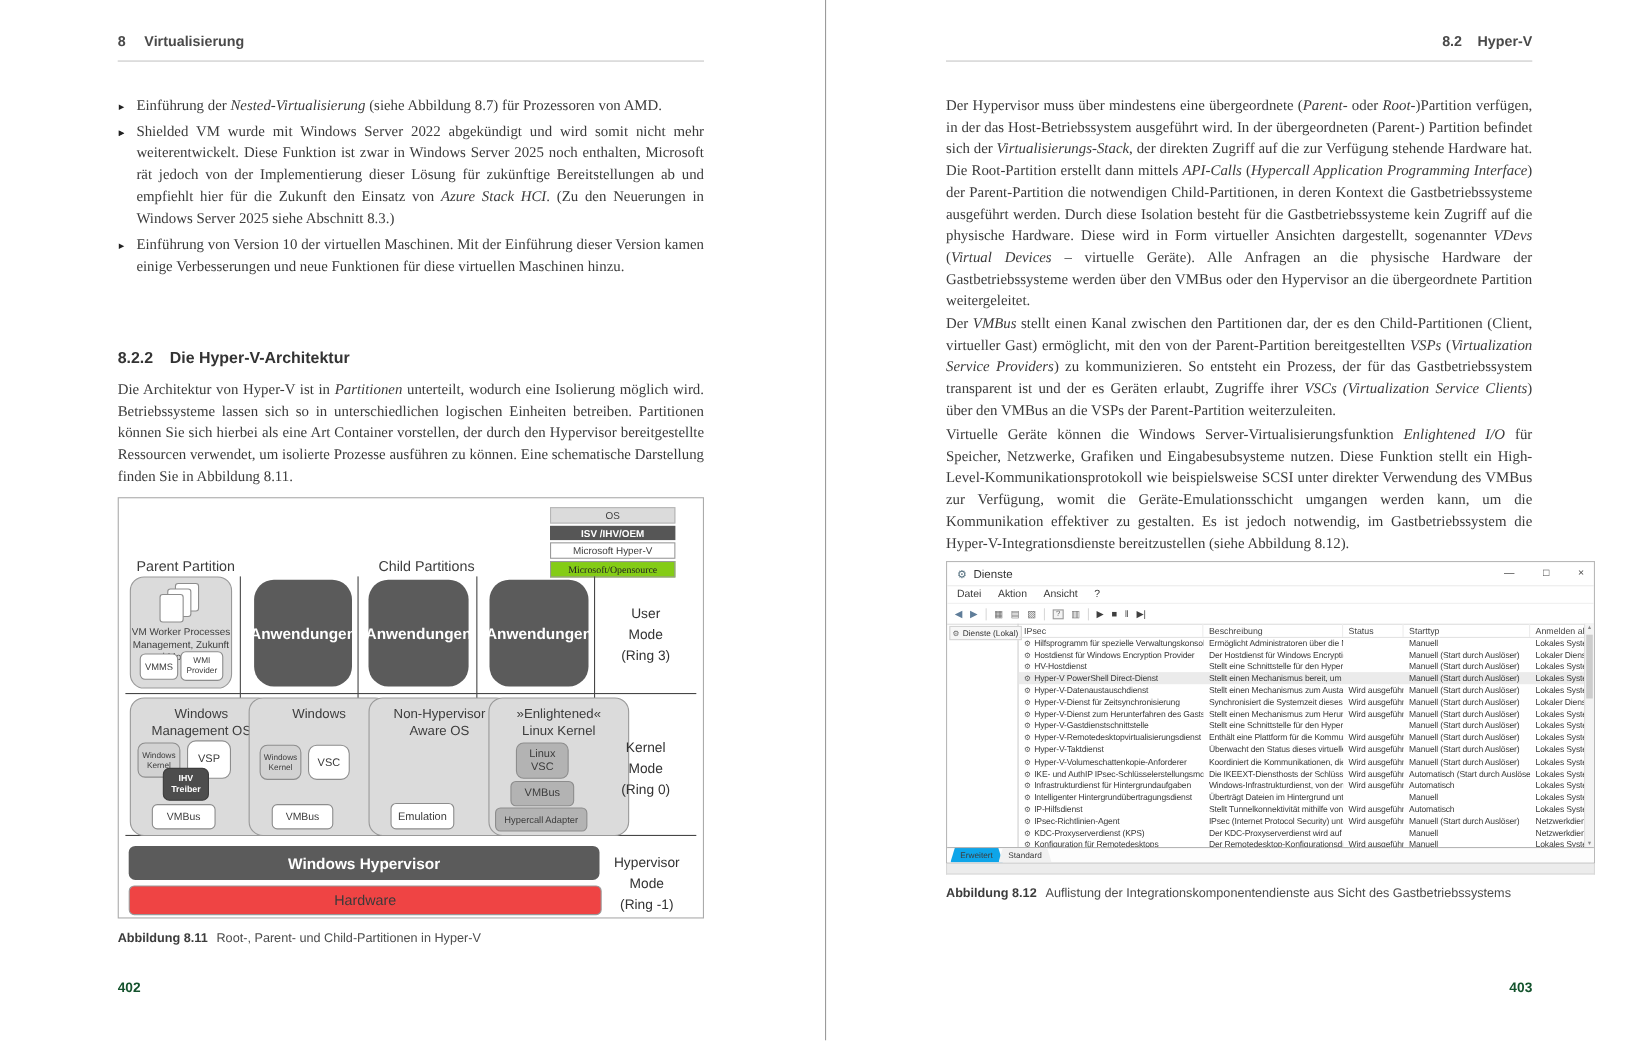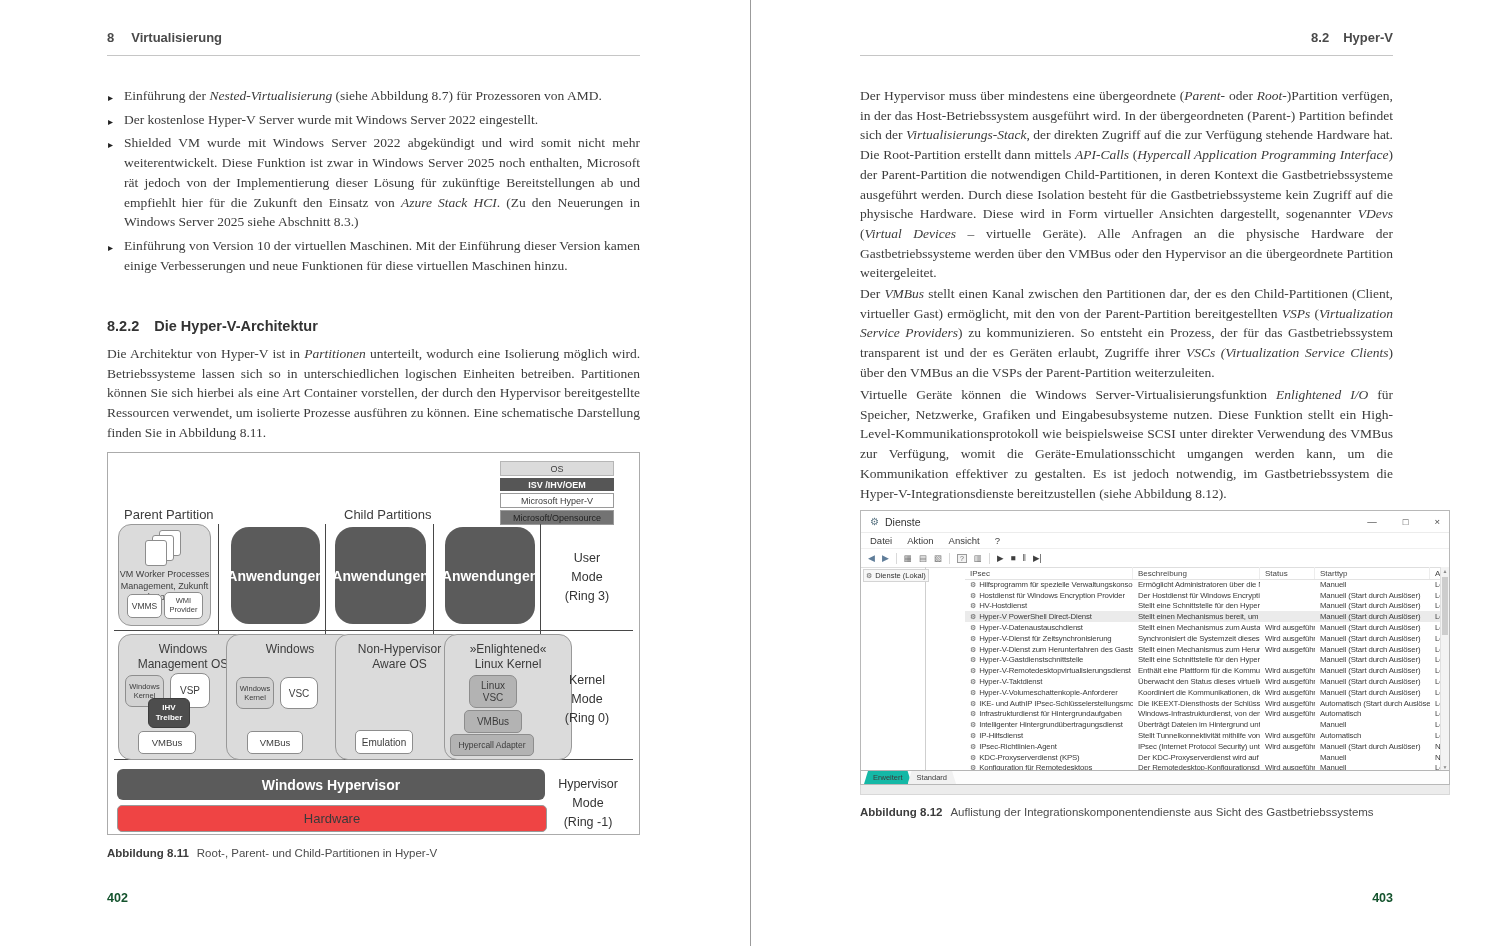--- a/index.html
+++ b/index.html
@@ -50,21 +50,21 @@
   .diagram { position:absolute; left:0; top:452px; width:531px; height:381px; border:1px solid #ababab; background:#fff;
              font-family:"Liberation Sans", sans-serif; color:#3c3c3c; }
   .vline { position:absolute; width:1px; top:71px; height:235px; background:#474747; }
   .hline { position:absolute; height:1px; left:6px; width:519px; background:#474747; }
 
   .legend { position:absolute; left:392px; top:8px; width:114px; }
   .lg { height:13px; margin-bottom:2px; display:flex; align-items:center; justify-content:center; font-size:9px; }
   .lg-os   { background:#dbdbdb; border:1px solid #b6b6b6; }
   .lg-isv  { background:#565656; color:#fff; font-weight:bold; }
   .lg-ms   { background:#ffffff; border:1px solid #9a9a9a; }
-  .lg-open { background:#737373; border:1px solid #9a9a9a; color:#222; }
+  .lg-open { background:#84cc16; border:1px solid #9a9a9a; color:#222;font-family:Liberation Serif, serif; }
 
   .d-pp-label { position:absolute; left:16px; top:54px; font-size:13px; }
   .d-cp-label { position:absolute; left:236px; top:54px; font-size:13px; }
 
   .d-mode { position:absolute; font-size:12.5px; line-height:1.5; text-align:center; white-space:pre-line; color:#333; }
   .m-user   { left:432px; top:96px;  width:94px; }
   .m-kernel { left:432px; top:218px; width:94px; }
   .m-hyp    { left:434px; top:322px; width:92px; }
 
   .d-lightbox { position:absolute; background:#dbdbdb; border:1px solid #999999; border-radius:13px; }
@@ -119,21 +119,21 @@
   .sw-ctrl { font-size:9.5px; color:#454545; cursor:default; }
 
   .sw-menubar { height:15px; display:flex; align-items:center; gap:15px; padding-left:9px; font-size:9.5px; color:#3a3a3a; border-bottom:1px solid #f0f0f0; }
   .sw-toolbar { height:18px; display:flex; align-items:center; gap:7px; padding-left:7px; border-bottom:1px solid #dedede; }
   .tb-ic { font-size:8.5px; color:#6d6d6d; }
   .tb-ic.nav { color:#5f7d99; font-size:9px; }
   .tb-ic.play { color:#3f3f3f; }
   .tb-ic.boxed { border:1px solid #9a9a9a; padding:0 2px; font-size:7px; background:#f3f3f3; }
   .tb-sep { width:1px; height:11px; background:#d9d9d9; }
 
-  .sw-body { position:absolute; top:56px; left:0; right:0; bottom:13px; display:flex;gap:39px; }
+  .sw-body { position:absolute; top:56px; left:0; right:0; bottom:13px; display:flex; }
   .sw-sidebar { width:60px; border-right:1px solid #cfcfcf; font-size:7.5px; padding:2px 2px; }
   .sw-side-item { display:inline-flex; gap:3px; align-items:center; border:1px solid #d4d4d4; background:#f7f7f7; padding:1px 2px; white-space:nowrap; }
   .sw-side-item .ic { font-size:7px; color:#666; }
 
   .sw-table { flex:1; position:relative; overflow:hidden; }
   .sw-grid { display:grid; grid-template-columns:168px 127px 55px 115px 1fr; width:519px; }
   .sw-header { height:12px; align-items:center; color:#454545; font-size:8px; border-bottom:1px solid #e3e3e3; }
   .sw-header .sw-cell { border-right:1px solid #ededed; height:100%; display:flex; align-items:center; }
   .sw-rows { position:absolute; top:12px; left:0; }
   .sw-row { height:10.8px; align-items:center; font-size:7.8px; letter-spacing:-0.15px; color:#3c3c3c; }
@@ -143,35 +143,35 @@
 
   .sw-scroll { position:absolute; right:0; top:0; bottom:0; width:8px; background:#f3f3f3; border-left:1px solid #e0e0e0; }
   .sw-scroll-up, .sw-scroll-down { position:absolute; left:0; width:8px; text-align:center; font-size:5px; color:#8a8a8a; }
   .sw-scroll-up { top:1px; } .sw-scroll-down { bottom:1px; }
   .sw-thumb { position:absolute; left:1px; top:10px; width:6px; height:58px; background:#cdcdcd; }
 
   .sw-tabs { position:absolute; bottom:0; left:0; right:0; height:13px; border-top:1px solid #b5b5b5; background:#fdfdfd;
              display:flex; align-items:stretch; padding-left:3px; font-size:7.5px; color:#3c3c3c; }
   .sw-tab { padding:0 9px; display:flex; align-items:center; margin-right:-4px;
             clip-path:polygon(4px 0, calc(100% - 4px) 0, 100% 100%, 0 100%); background:#f1f1f1; }
-  .sw-tab.active { background:#14b8a6; filter:drop-shadow(0 0 0.5px #9a9a9a); }
+  .sw-tab.active { background:#0ea5e9; filter:drop-shadow(0 0 0.5px #9a9a9a); }
 </style>
 </head>
 <body>
 
 <div class="gutter"></div>
 
 <div class="page left">
   <div class="page-header">
     <span class="hnum">8</span><span>Virtualisierung</span>
   </div>
 
   <div class="bullets para">
       <div class="bullet"><span class="mk">▸</span><span><span>Einführung der </span><span class="it">Nested-Virtualisierung</span><span> (siehe Abbildung 8.7) für Prozessoren von AMD.</span></span></div>
-      <div class="bullet"><span class="mk">▸</span><span><span>Der kostenlose Hyper-V Server wurde mit Windows Server 2022 eingestellt.</span></span></div>
+      <div class="bullet"><span class="mk">▸</span></div>
       <div class="bullet"><span class="mk">▸</span><span><span>Shielded VM wurde mit Windows Server 2022 abgekündigt und wird somit nicht mehr weiterentwickelt. Diese Funktion ist zwar in Windows Server 2025 noch enthalten, Microsoft rät jedoch von der Implementierung dieser Lösung für zukünftige Bereitstellungen ab und empfiehlt hier für die Zukunft den Einsatz von </span><span class="it">Azure Stack HCI</span><span>. (Zu den Neuerungen in Windows Server 2025 siehe Abschnitt 8.3.)</span></span></div>
       <div class="bullet"><span class="mk">▸</span><span><span>Einführung von Version 10 der virtuellen Maschinen. Mit der Einführung dieser Version kamen einige Verbesserungen und neue Funktionen für diese virtuellen Maschinen hinzu.</span></span></div>
     </div>
 
   <div class="section-heading">
     <span class="shnum">8.2.2</span><span>Die Hyper-V-Architektur</span>
   </div>
 
   <div class="para intro"><span>Die Architektur von Hyper-V ist in </span><span class="it">Partitionen</span><span> unterteilt, wodurch eine Isolierung möglich wird. Betriebssysteme lassen sich so in unterschiedlichen logischen Einheiten betreiben. Partitionen können Sie sich hierbei als eine Art Container vorstellen, der durch den Hypervisor bereitgestellte Ressourcen verwendet, um isolierte Prozesse ausführen zu können. Eine schematische Darstellung finden Sie in Abbildung 8.11.</span></div>
 

